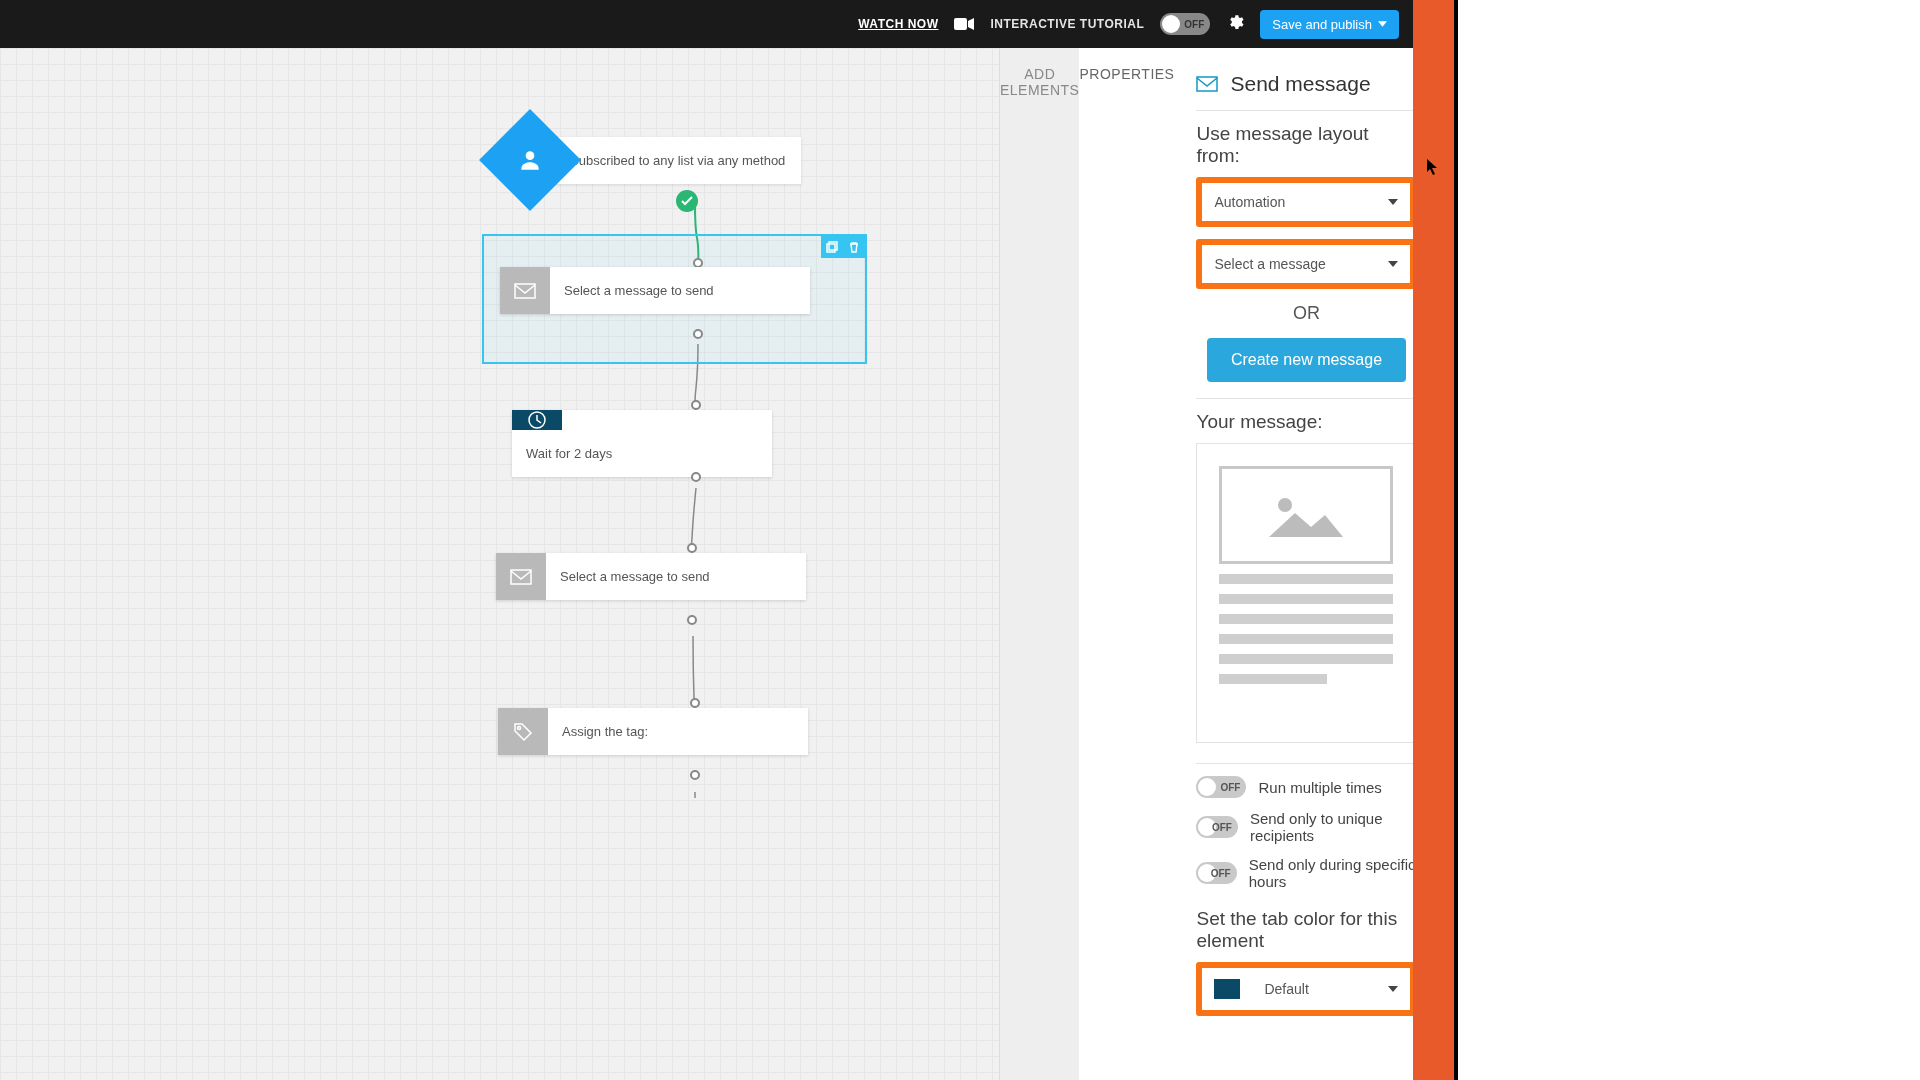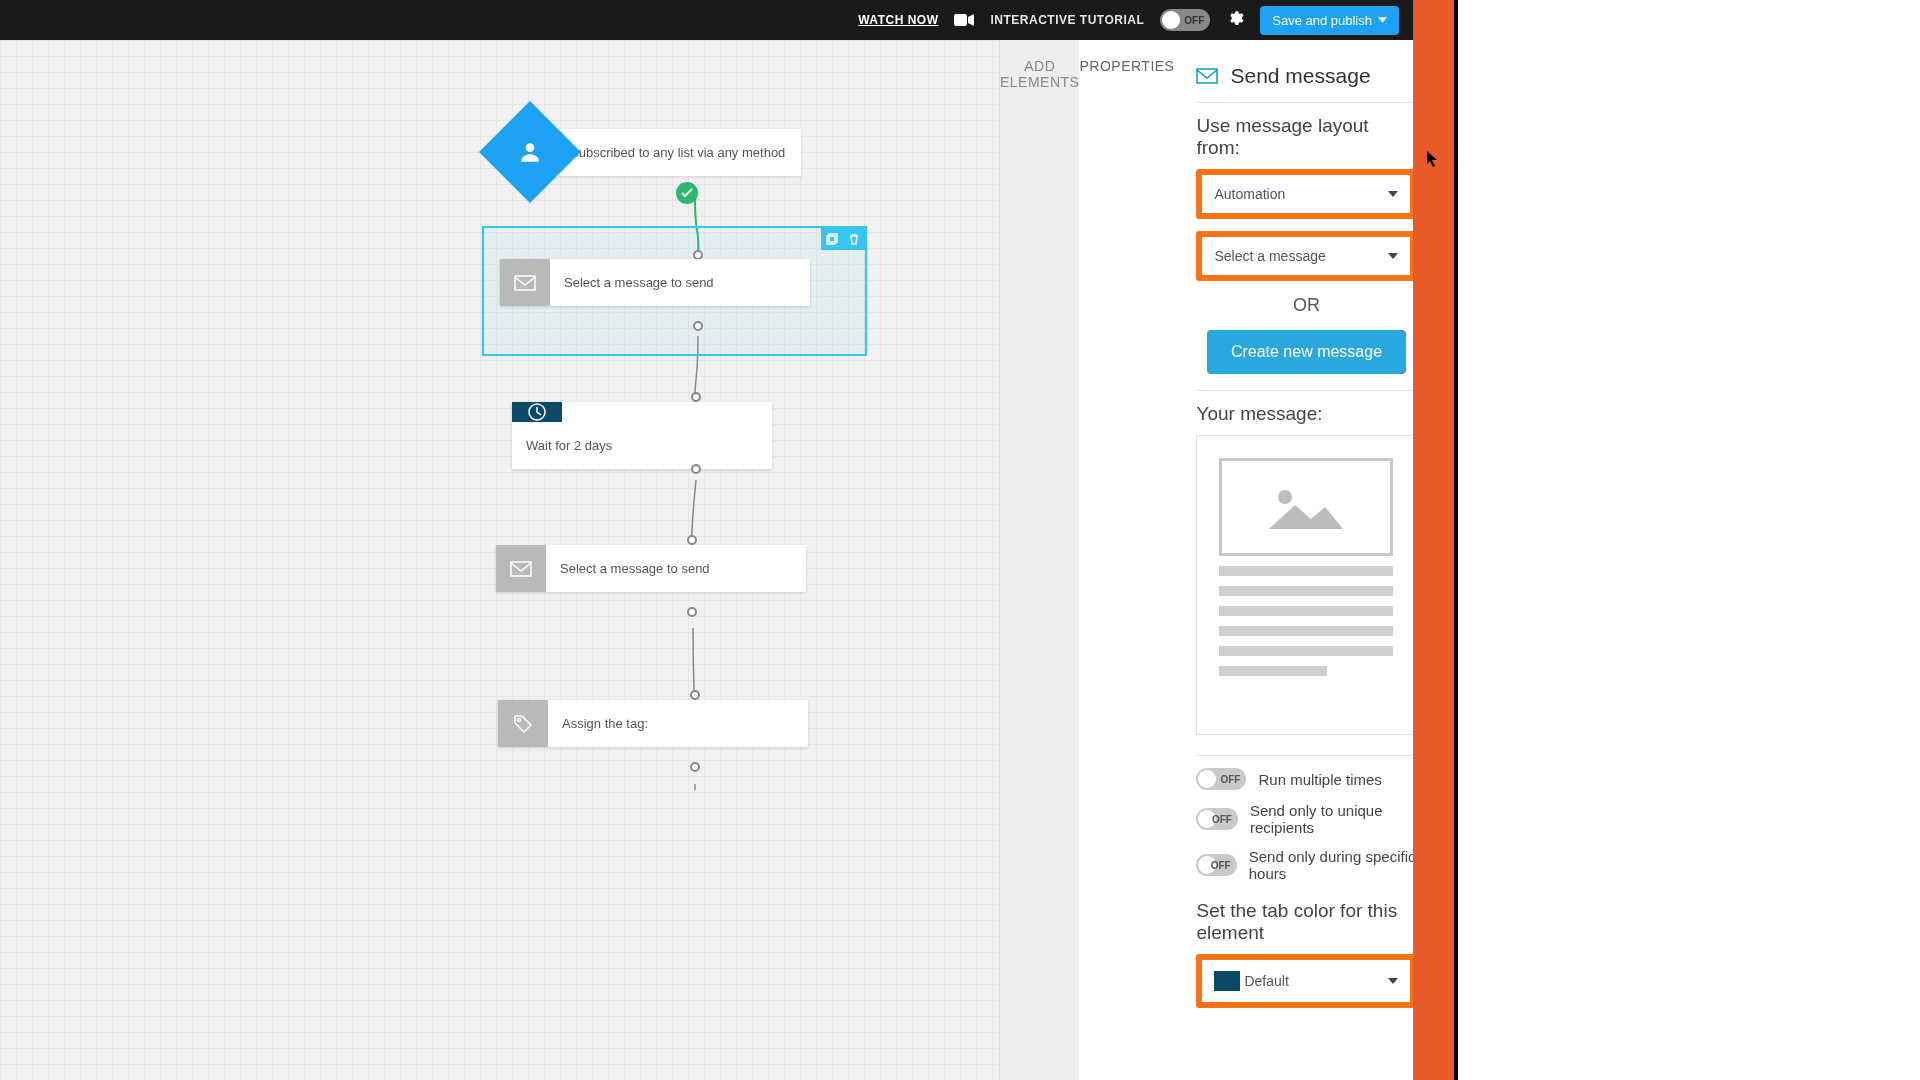--- a/index.html
+++ b/index.html
@@ -5,21 +5,21 @@
 * { box-sizing: border-box; margin: 0; padding: 0; font-family: Arial, Helvetica, sans-serif; }
 html, body { width: 1920px; height: 1080px; overflow: hidden; }
 
 body { display: flex; }
 
 .app { width: 1413px; height: 1080px; display: flex; flex-direction: column; position: relative; }
 .orange-strip { width: 45px; height: 1080px; background: #e85a2a; border-right: 4px solid #000; }
 .filler { flex: 1; background: #fff; }
 
 .topbar {
-  height: 40px; background: #1a1a1a; display: flex; align-items: center;
+  height: 48px; background: #1a1a1a; display: flex; align-items: center;
   justify-content: flex-end; padding: 0 14px; gap: 16px;
 }
 .topbar .watch {
   color: #fff; font-size: 12px; font-weight: bold; letter-spacing: 0.5px;
   text-decoration: underline; cursor: pointer;
 }
 .topbar .cam-icon { color: #fff; display: inline-flex; }
 .topbar .tutorial-label { color: #e5e5e5; font-size: 12px; font-weight: bold; letter-spacing: 0.5px; }
 .topbar .gear { color: #fff; cursor: pointer; }
 .topbar .save-btn {
@@ -336,21 +336,21 @@
         <div class="toggle-row">
           <span class="toggle light">
             <span class="knob"></span>
               <span class="tlabel">OFF</span>
           </span>
           <span class="tlbl">Send only during specific hours</span>
         </div>
 
         <div class="field-label" style="margin-top:18px;">Set the tab color for this element</div>
         <div class="select color-select">
-          <span style="display:flex;align-items:center;gap:4px;">
+          <span style="display:flex;align-items:center;gap:24px;">
             <span class="color-swatch"></span>
             <span>Default</span>
           </span>
           <svg width="10" height="6" viewBox="0 0 10 6">
               <path d="M0 0 L5 6 L10 0 Z" fill="#444"></path>
             </svg>
         </div>
       </div>
     </div>
   </div>

